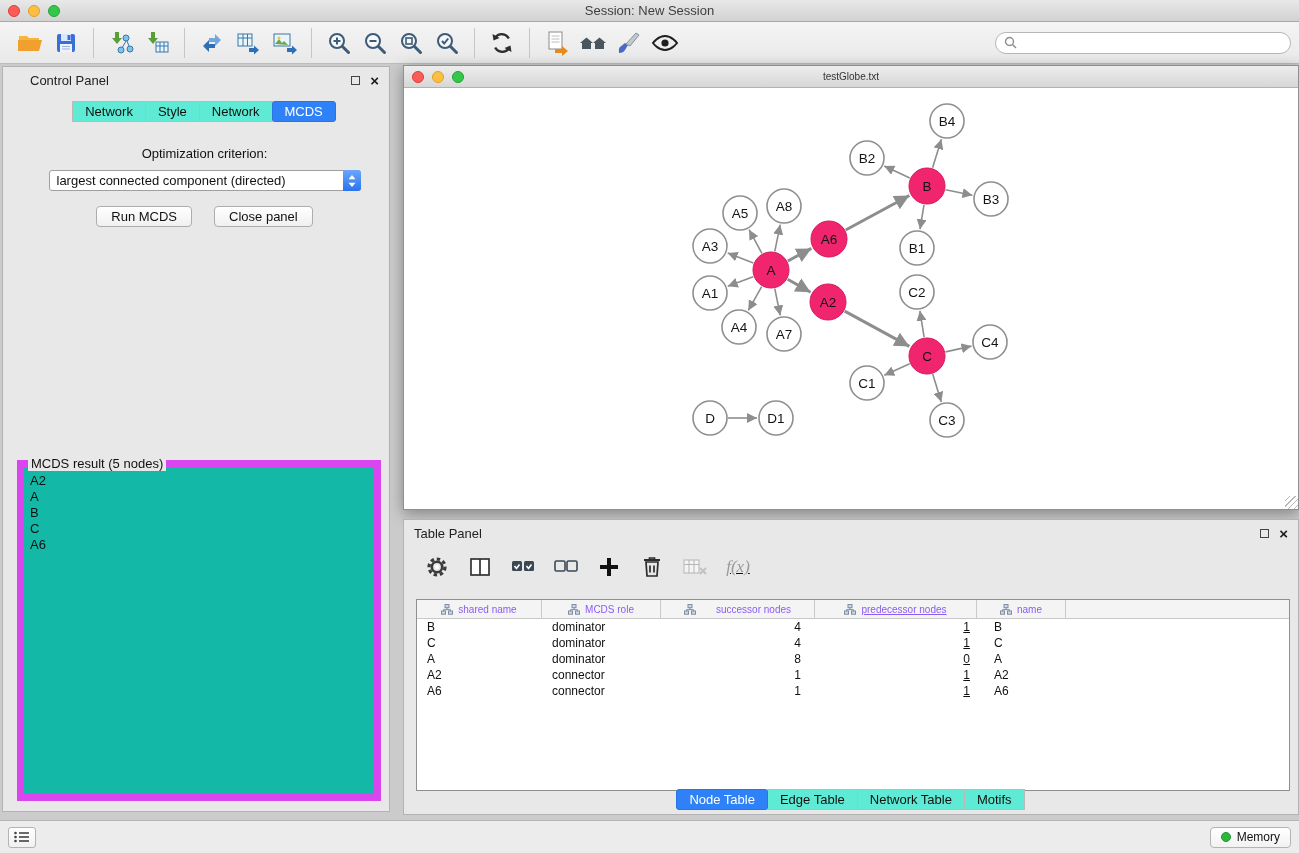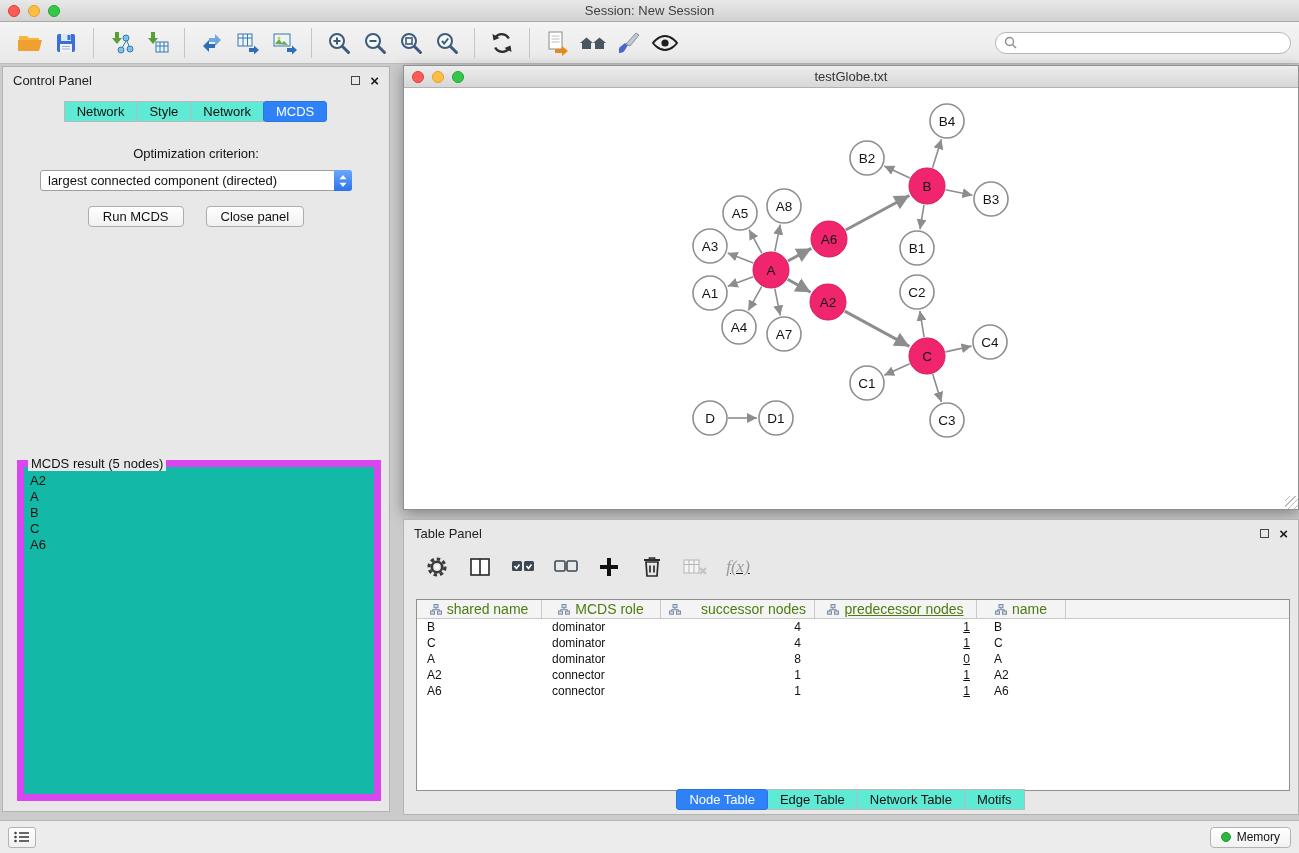--- a/index.html
+++ b/index.html
@@ -28,21 +28,21 @@
   .tb-search input { border:none; outline:none; flex:1; font-family:"Liberation Sans",sans-serif; font-size:12px; background:transparent; }
 
   
   .panel-header { height:26px; display:flex; align-items:center; padding:0 10px; color:#222; font-size:13px; }
   .panel-header .spacer { flex:1; }
   .win-float { width:9px; height:9px; border:1.5px solid #444; display:inline-block; margin-right:10px; }
   .win-close { font-weight:bold; font-size:15px; color:#1c1c1c; line-height:9px; }
 
   
   .control-panel { position:absolute; left:2px; top:66px; width:388px; height:746px;
-    background:#e8e8e8; border:1px solid #b3b3b3; }
+    background:#e8e8e8; border:1px solid #b3b3b3;padding-left:17px; }
   .cp-tabs { display:flex; justify-content:center; margin-top:8px; }
   .seg-tab { background:#5eead4; border:1px solid #b9b9b9; margin-left:-1px; padding:2px 12px; font-size:13px; color:#111; }
   .seg-tab.active { background:#2f81f7; color:#fff; border-color:#2a74e0; border-radius:3px; position:relative; z-index:1; }
   .cp-opt-label { text-align:center; margin-top:24px; font-size:13px; }
   .combo { width:312px; height:21px; margin:9px auto 0; background:#fff; border:1px solid #9f9f9f; border-radius:3px;
     display:flex; align-items:center; position:relative;gap:14px; }
   .combo-text { flex:1; padding-left:7px; font-size:13px; white-space:nowrap; overflow:hidden; }
   .combo-cap { width:18px; height:21px; margin:-1px -1px -1px 0; border-radius:0 3px 3px 0;
     background:linear-gradient(#6aa7fc,#2b72ee); display:flex; align-items:center; justify-content:center; }
   .cp-buttons { display:flex; justify-content:center; gap:22px; margin-top:15px; }
@@ -50,36 +50,36 @@
     border-radius:4px; font-size:13px; display:flex; align-items:center; }
   .result-group { position:absolute; left:14px; right:8px; top:389px; bottom:10px;
     border:7px solid #d946ef; background:#14b8a6; padding:2px; }
   .result-group legend { background:#e8e8e8; font-size:13px; padding:0 3px; margin-left:2px; }
   .result-item { font-size:13px; line-height:16px; padding-left:4px; }
 
   
   .net-window { position:absolute; left:403px; top:65px; width:896px; height:445px;
     border:1px solid #8f8f8f; background:#fff; box-shadow:0 4px 14px rgba(0,0,0,0.35); }
   .net-titlebar { height:22px; background:linear-gradient(#ededed,#d7d7d7); border-bottom:1px solid #b2b2b2; position:relative; }
-  .net-title { text-align:center; line-height:22px; font-size:13px; color:#333; }
+  .net-title { text-align:center; line-height:22px; font-size:10px; color:#333; }
   .net-canvas { position:relative; width:894px; height:421px; background:#fff; overflow:hidden; }
   .resize-corner { position:absolute; right:0; bottom:0; width:13px; height:13px;
     background:repeating-linear-gradient(135deg, transparent 0 3px, #b9b9b9 3px 4px); }
 
   
   .table-panel { position:absolute; left:403px; top:519px; width:896px; height:296px;
     background:#e8e8e8; border:1px solid #b3b3b3; }
   .tp-toolbar { display:flex; align-items:center; gap:17px; padding:8px 16px 6px 20px;text-decoration:underline; }
   .tp-btn { display:flex; align-items:center; justify-content:center; min-width:26px; height:26px; }
   .fx { font-family:"Liberation Serif", serif; font-style:italic; font-size:17px; color:#9a9a9a; }
   .tbl { position:absolute; left:12px; right:8px; top:79px; height:192px; background:#fff;
     border:1px solid #8f8f8f; overflow:hidden; }
   .tbl-head { display:flex; height:19px; background:#f4f4f4; border-bottom:1px solid #c9c9c9; }
   .th { display:flex; align-items:center; justify-content:center; gap:5px; border-right:1px solid #c9c9c9;
-    font-size:14px; color:#4d7c0f; overflow:hidden; white-space:nowrap; }
+    font-size:10px; color:#8b5cf6; overflow:hidden; white-space:nowrap; }
   .th.filler { flex:1; border-right:none; }
   .tr { display:flex; height:16px; align-items:center; font-size:12px; }
   .td { overflow:hidden; white-space:nowrap; }
   .c0 { width:125px; } .c1 { width:119px; } .c2 { width:154px;gap:20px; } .c3 { width:162px;text-decoration:underline; } .c4 { width:89px; }
   .td.c0 { padding-left:10px; } .td.c1 { padding-left:10px; }
   .td.c2 { text-align:right; padding-right:14px; } .td.c3 { text-align:right; padding-right:7px; }
   .td.c4 { padding-left:17px; }
   .tbl-tabs { position:absolute; left:0; right:0; bottom:4px; display:flex; justify-content:center; }
 
   

